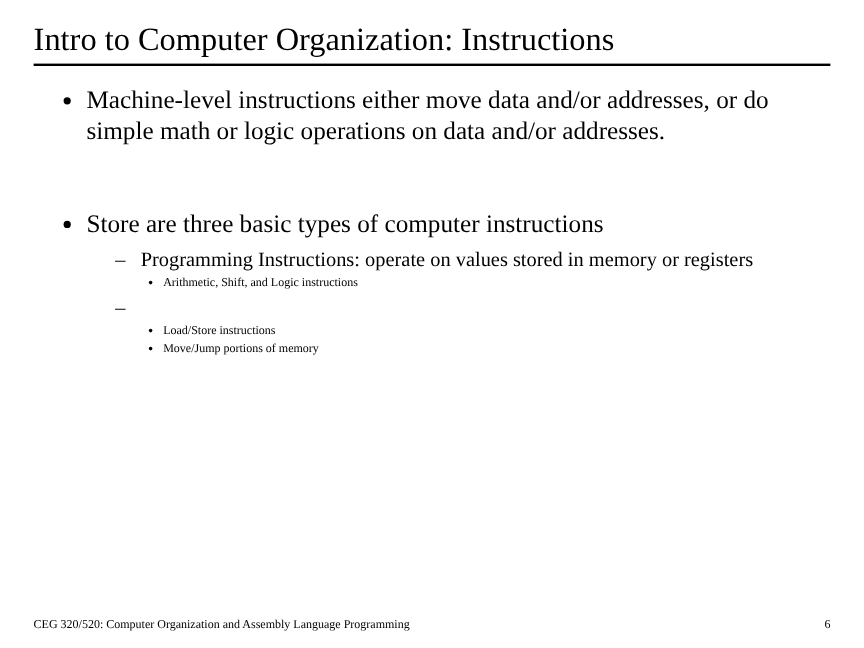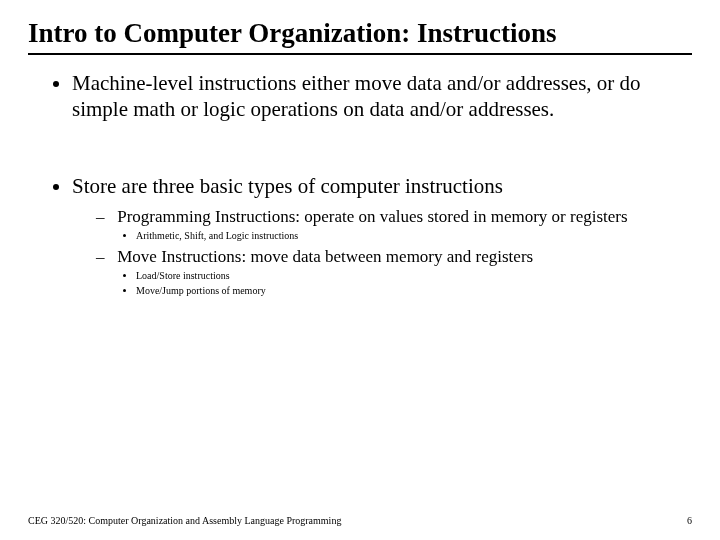--- a/index.html
+++ b/index.html
@@ -1,18 +1,18 @@
 <!DOCTYPE html>
 <html><head>
 <meta charset="utf-8">
 <style>
 html,body{margin:0;padding:0}
 body{width:720px;height:540px;background:#fff;font-family:"Times New Roman",Times,serif;color:#000;position:relative;box-sizing:border-box}
 .slide{padding:18px 28px 0 28px}
-.title{font-size:27px;font-weight:700;margin:0 0 4px 0}
+.title{font-size:27px;font-weight:400;margin:0 0 4px 0}
 .rule{border:none;border-top:2px solid #000;margin:0 0 14px 0}
 ul.b1{list-style:disc;margin:16px;padding-left:28px}
 ul.b1>li{font-size:21px;line-height:1.22;margin-bottom:6px}
 ul.d1{list-style:none;margin:6px 0 0 0;padding-left:24px}
 ul.d1>li{font-size:17px;line-height:1.25;margin-bottom:4px}
 ul.d1>li::before{content:"\2013\00a0\00a0"}
 ul.b2{list-style:disc;margin:2px 0 4px 0;padding-left:40px}
 ul.b2>li{font-size:10px;line-height:1.3;margin-bottom:2px}
 .spacer{height:20px}
 .footer{position:absolute;bottom:14px;left:28px;right:28px;font-size:10px;display:flex;justify-content:space-between}
@@ -36,21 +36,20 @@
     <li>
       <span>Store are three basic types of computer instructions</span>
       <ul class="d1">
         <li>
           <span>Programming Instructions:  operate on values stored in memory or registers</span>
           <ul class="b2">
             <li>Arithmetic, Shift, and Logic instructions</li>
           </ul>
         </li>
         <li>
-          <span>Move Instructions: move data between memory and registers</span>
           <ul class="b2">
             <li>Load/Store instructions</li>
             <li>Move/Jump portions of memory</li>
           </ul>
         </li>
       </ul>
     </li>
   </ul>
 </div>
 

